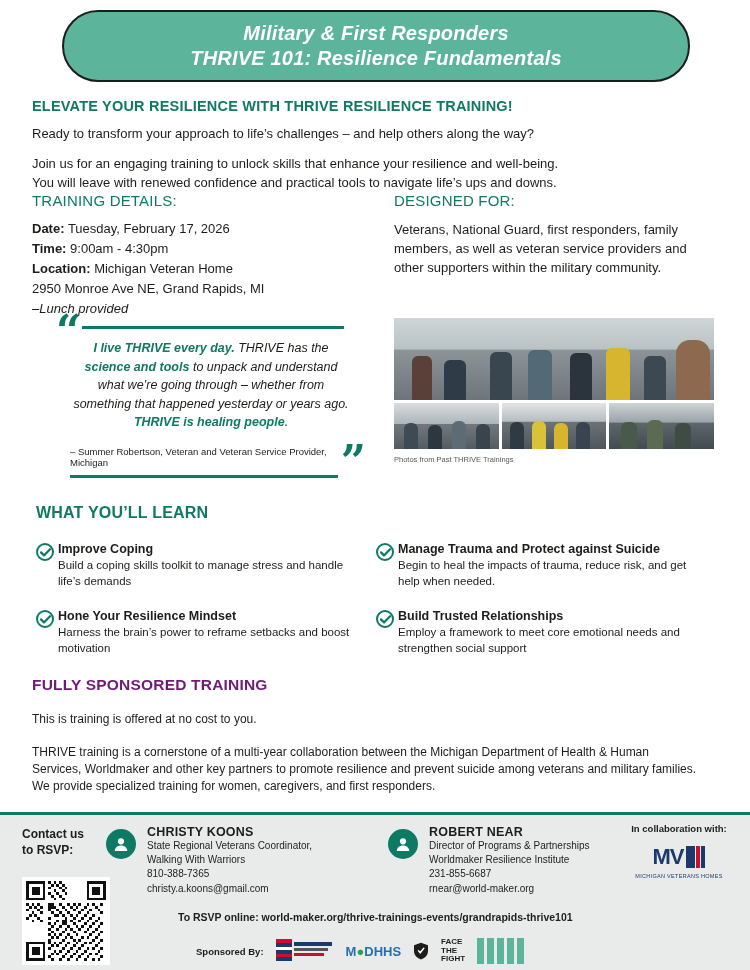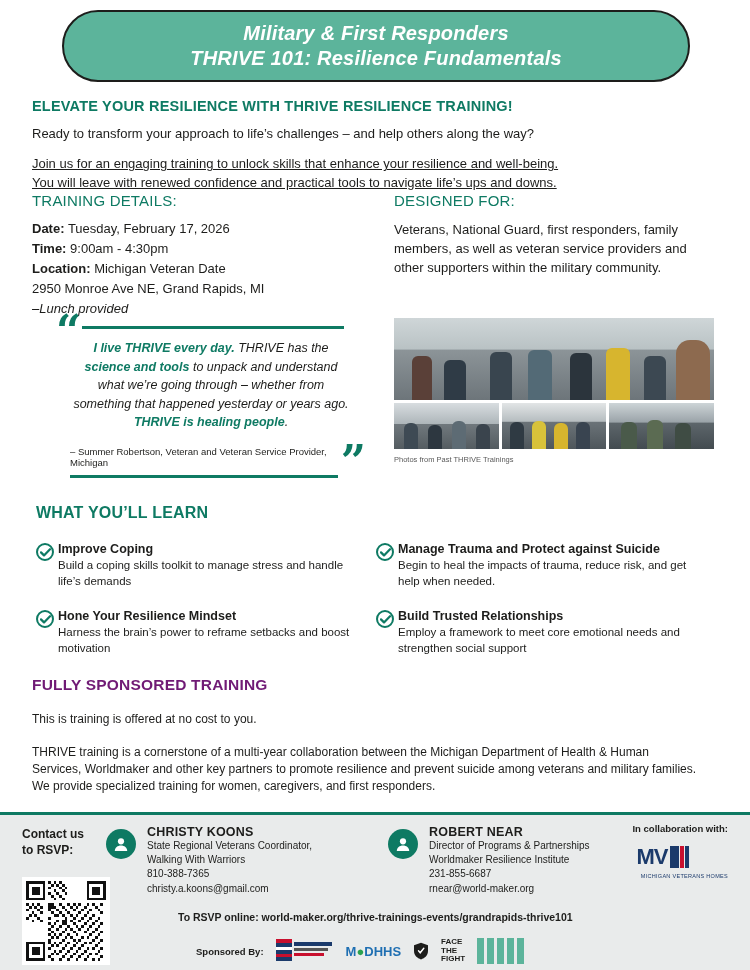--- a/index.html
+++ b/index.html
@@ -38,21 +38,21 @@
     letter-spacing: .2px; line-height: 1.25;
   }
 
   
   .intro { position: absolute; left: 32px; top: 98px; width: 660px; }
   .headline {
     color: #0e7a63; font-size: 14.5px; font-weight: bold;
     letter-spacing: .2px; margin-bottom: 11px;
   }
   .intro p { margin: 0 0 12px 0; font-size: 13px; line-height: 1.42; }
-  .intro p.last { margin-bottom: 12px; text-decoration: underline; }
+  .intro p.last { margin-bottom: 12px; }
 
   
   .sec-title {
     color: #0e7a63; font-size: 15px; font-weight: normal; letter-spacing: .2px;
   }
   .col-left { position: absolute; left: 32px; top: 192px; width: 330px; }
   .col-right { position: absolute; left: 394px; top: 192px; width: 320px; }
 
   .details-list { margin-top: 11px; font-size: 13px; line-height: 1.46; }
   .details-list div { margin-bottom: 1px; }
@@ -157,21 +157,21 @@
   .person-2 { left: 388px; top: 10px; }
   .avatar {
     flex: 0 0 auto; width: 30px; height: 30px; border-radius: 50%;
     background: #0e7a63; display: flex; align-items: center; justify-content: center;
     margin-top: 4px;
   }
   .person-name { font-size: 12.5px; font-weight: bold; letter-spacing: .2px; }
   .person-line { font-size: 10px; line-height: 1.42; }
 
   .collab {
-    position: absolute; right: 22px; top: 8px; width: 130px; text-align: right;
+    position: absolute; right: 6px; top: 8px; width: 130px; text-align: center;
   }
   .collab-label { font-size: 9.5px; font-weight: bold; }
   .mvh { margin-top: 10px; display: flex; align-items: center; justify-content: center; gap: 2px; }
   .mvh-text { font-size: 22px; font-weight: bold; color: #1b3a6b; letter-spacing: -1px; }
   .mvh-sub { font-size: 5.5px; color: #1b3a6b; letter-spacing: .3px; margin-top: 3px; }
 
   .rsvp-line {
     position: absolute; left: 178px; top: 96px; font-size: 10.5px; font-weight: bold;
   }
   .sponsors {
@@ -213,21 +213,21 @@
       <div>
         <b>Date:</b>
         <span>Tuesday, February 17, 2026</span>
       </div>
       <div>
         <b>Time:</b>
         <span>9:00am - 4:30pm</span>
       </div>
       <div>
         <b>Location:</b>
-        <span>Michigan Veteran Date</span>
+        <span>Michigan Veteran Home</span>
       </div>
       <div>2950 Monroe Ave NE, Grand Rapids, MI</div>
       <div class="lunch">–Lunch provided</div>
     </div>
   </div>
 
   <div class="col-right">
     <div class="sec-title">DESIGNED FOR:</div>
     <div class="designed-body">Veterans, National Guard, first responders, family members, as well as veteran service providers and other supporters within the military community.</div>
   </div>

